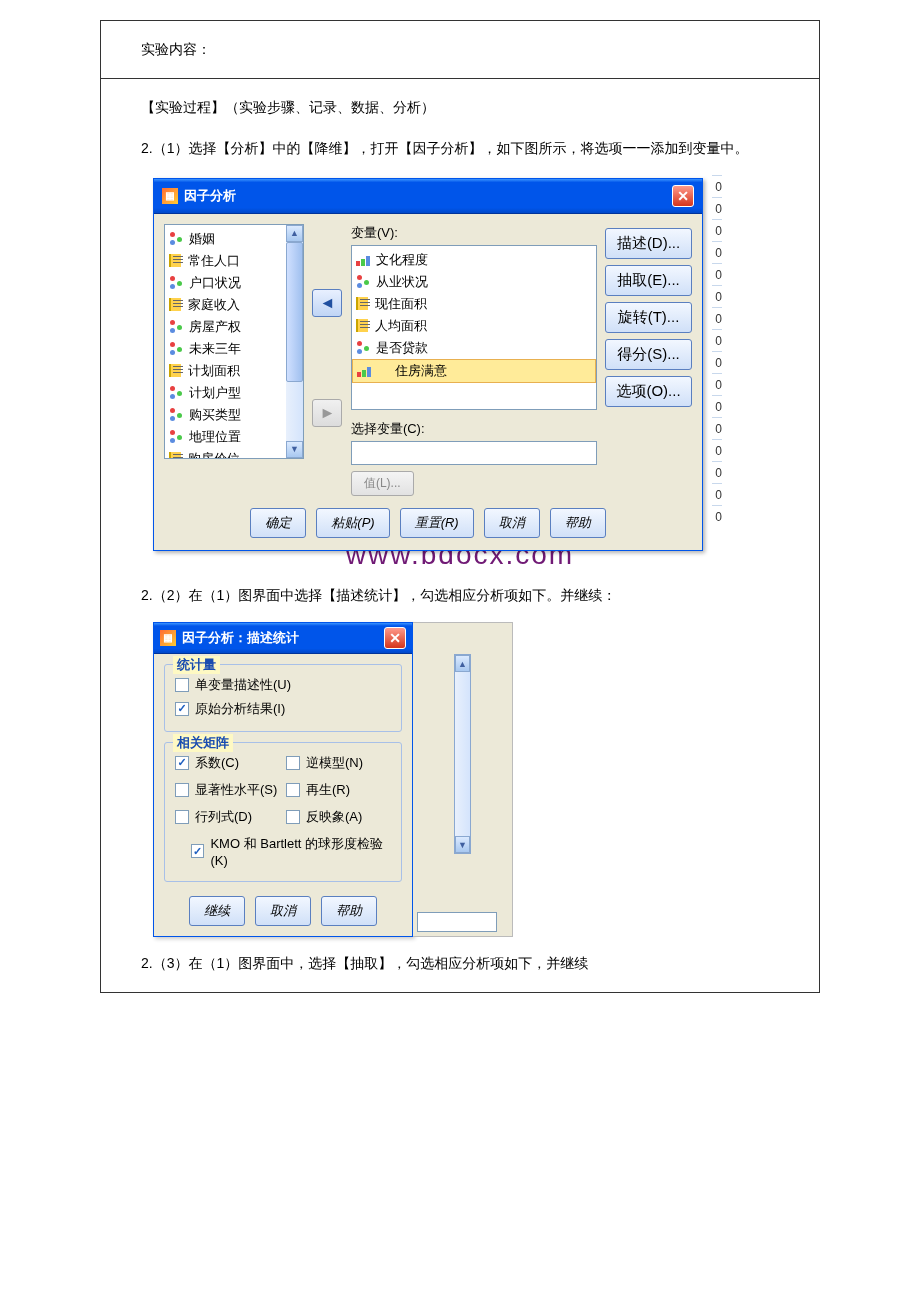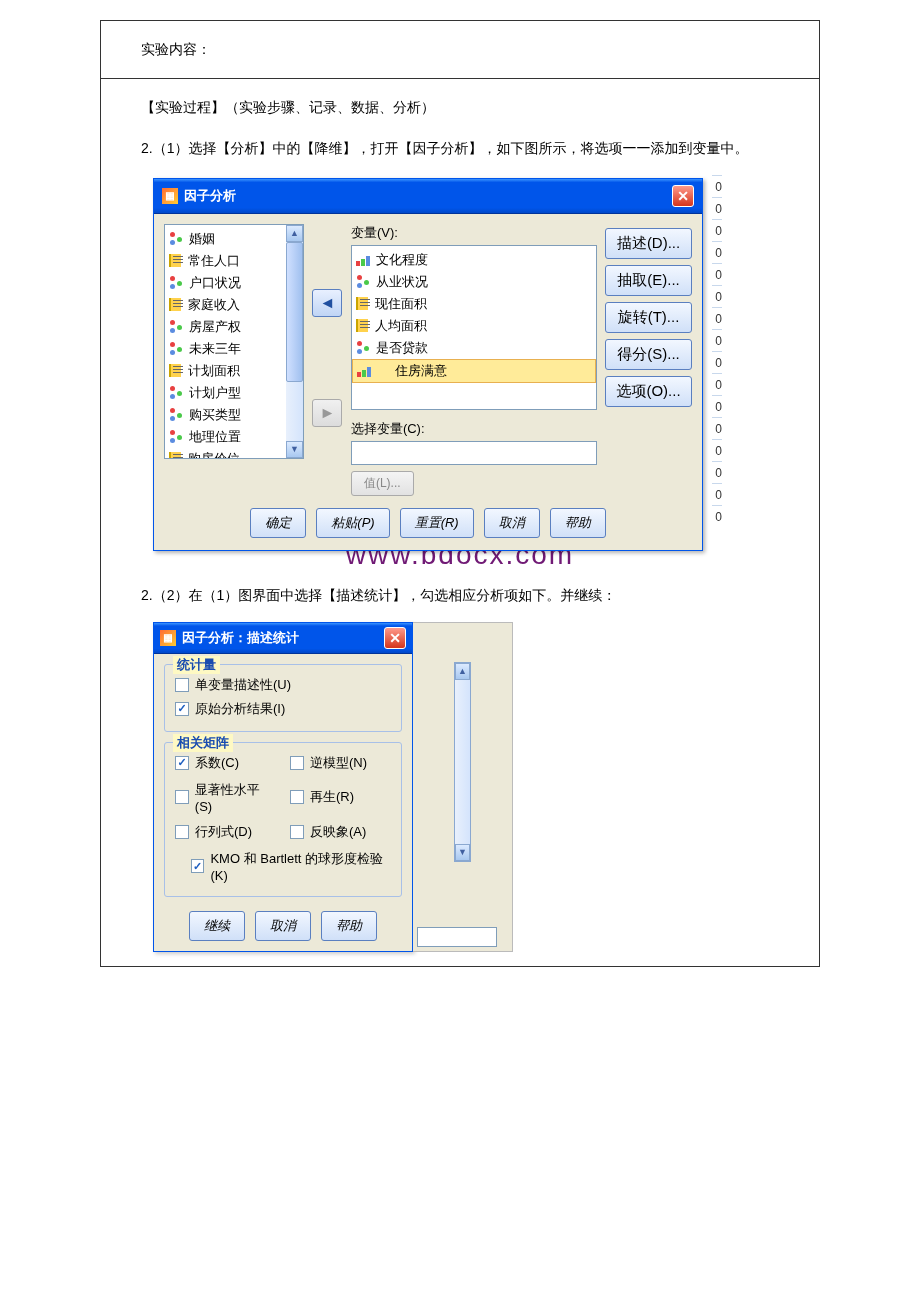--- a/index.html
+++ b/index.html
@@ -308,21 +308,21 @@
       display: inline-flex;
       align-items: center;
       justify-content: center;
       font-size: 11px;
       color: #2060c0;
     }
     .chk.checked::before { content: '✓'; font-weight: bold; }
     .chk-grid {
       display: grid;
       grid-template-columns: 1fr 1fr;
-      gap: 3px 14px;
+      gap: 3px 6px;
     }
     .dlg2-sb {
       width: 17px;
       background: linear-gradient(to right, #e8f0fc, #d4e4fc);
       border: 1px solid #8aa8d0;
       height: 200px;
       margin: auto;
       display: flex;
       flex-direction: column;
     }
@@ -568,14 +568,15 @@
       <div class="dlg2-right">
         <div class="dlg2-sb">
           <div class="sb-btn">▲</div>
           <div style="flex:1"></div>
           <div class="sb-btn">▼</div>
         </div>
         <div class="dlg2-slot"></div>
       </div>
     </div>
 
+    <div class="content-text indent">2.（3）在（1）图界面中，选择【抽取】，勾选相应分析项如下，并继续</div>
   </div>
 </div>
 
 </body></html>

